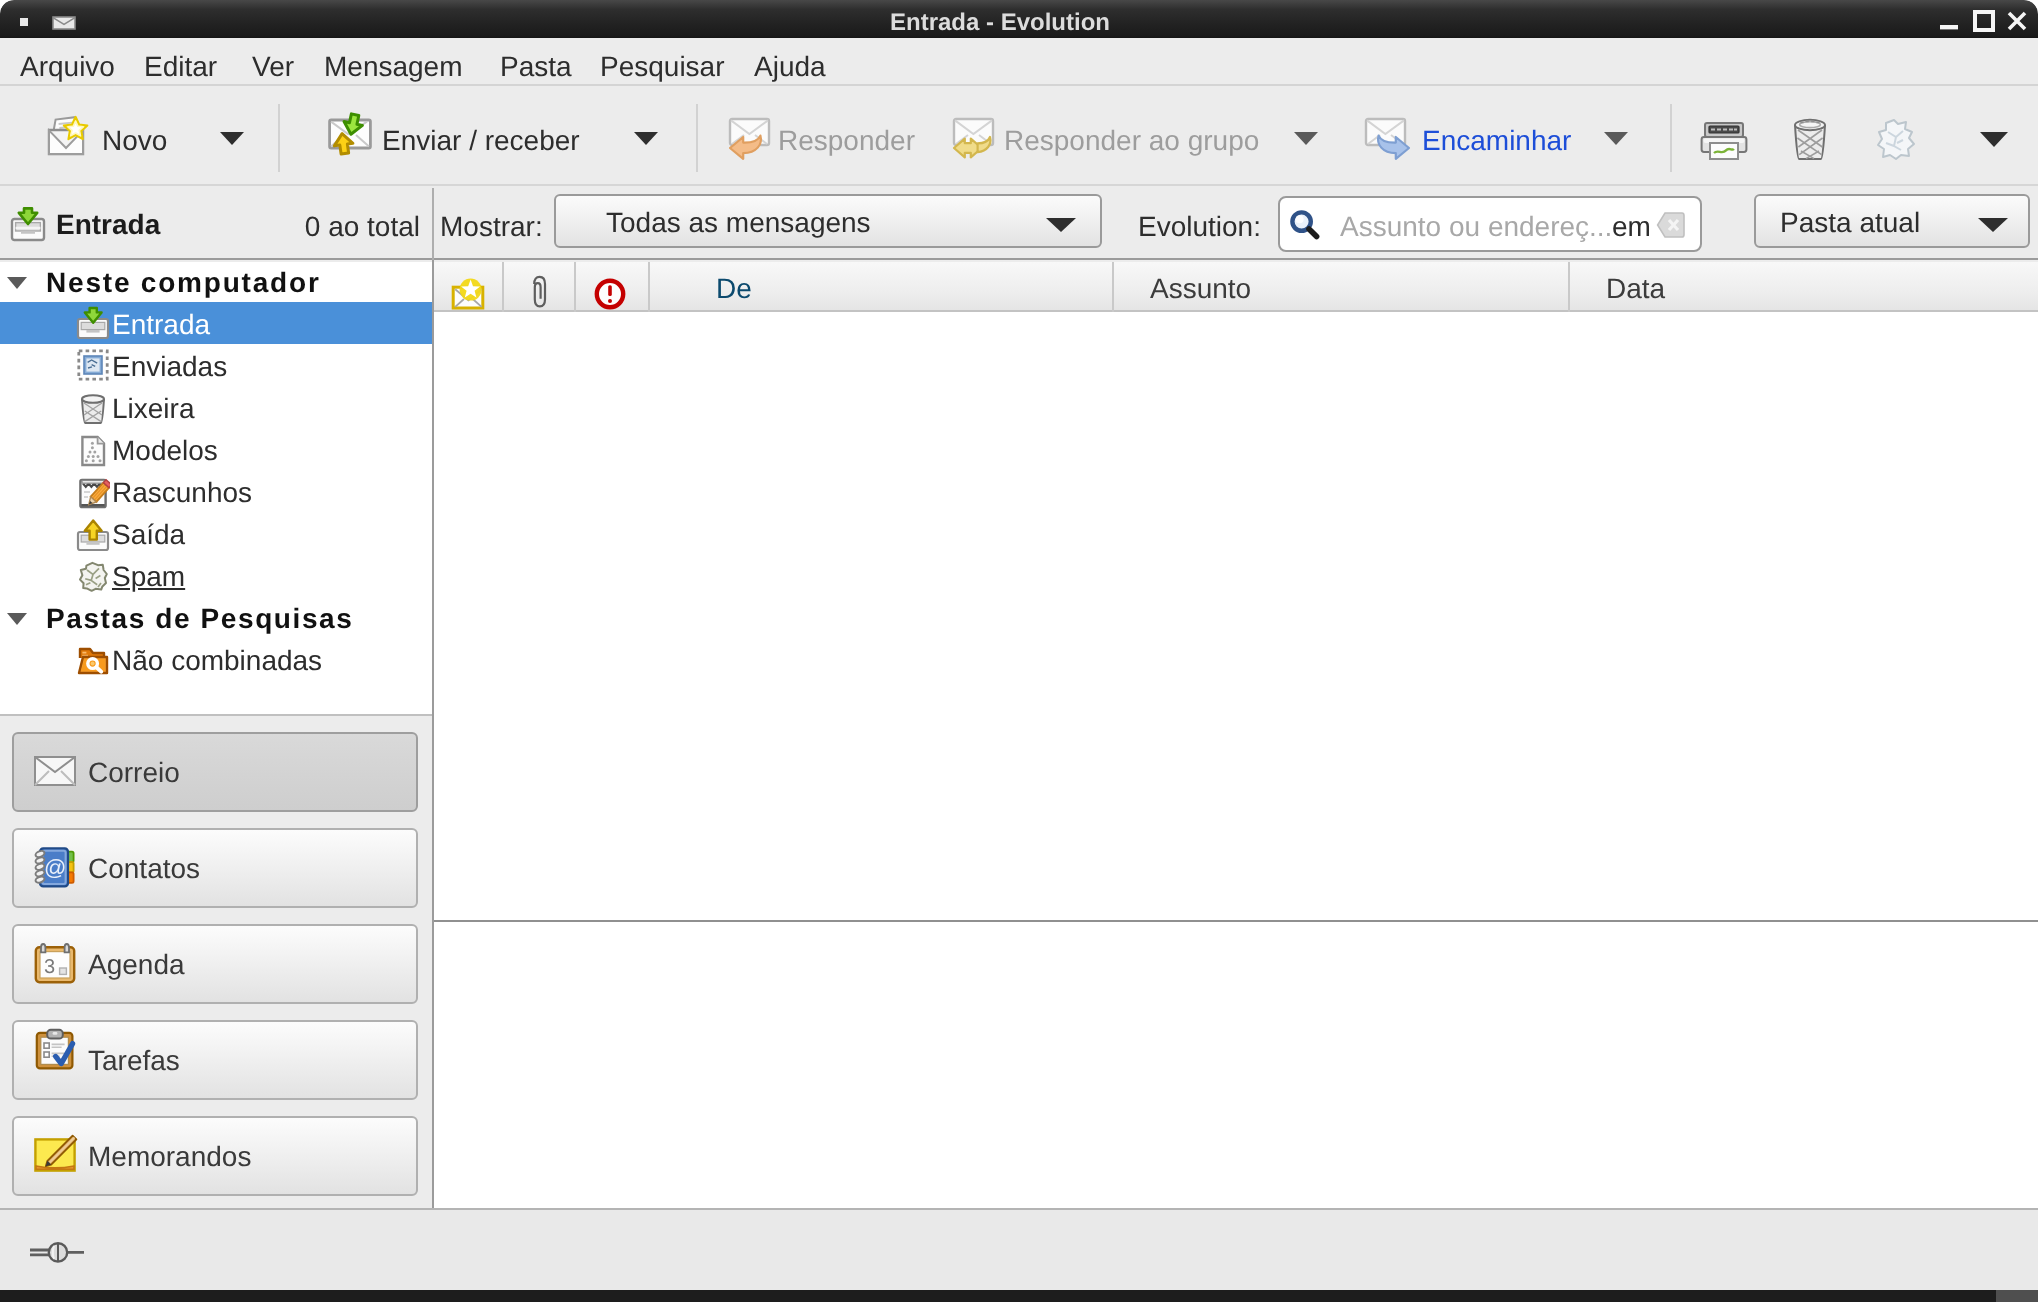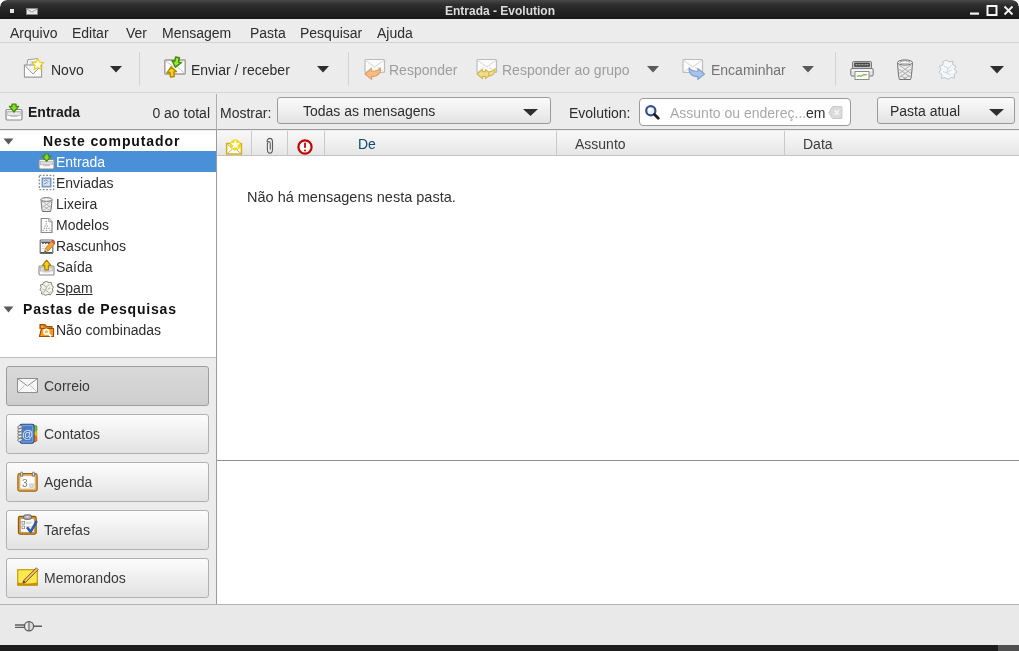--- a/index.html
+++ b/index.html
@@ -82,21 +82,21 @@
   </svg>
   <div class="txt" style="left:502px;top:62px;color:#9d9d9d;">Responder ao grupo</div>
   <svg class="abs" style="left:647px;top:66px" width="12" height="7">
       <polygon points="0,0 12,0 6,6.5" fill="#5a5a5a"></polygon>
     </svg>
   <svg class="abs" style="left:682px;top:57px" width="24" height="24" viewBox="0 0 24 24">
     <rect x="1" y="2.5" width="19.5" height="13" rx="1" fill="#fbfbfb" stroke="#bcbcbc" stroke-width="1.2"></rect>
     <path d="M1.5,3.2 L10.7,10 L20,3.2 M2,15 L8,10.5 M19.5,15 L13.5,10.5" fill="none" stroke="#d4d4d4" stroke-width="1"></path>
     <path d="M22.5,17 L15.9,11.5 L15.9,14.3 C11.5,14.4 8.5,13.8 7.3,10.8 C6.1,15.2 9.2,19.5 15.9,19.6 L15.9,22.4 Z" fill="#a8c2ea" stroke="#7e9fd2" stroke-width="1.1" stroke-linejoin="round"></path>
   </svg>
-  <div class="txt" style="left:711px;top:62px;color:#737373;">Encaminhar</div>
+  <div class="txt" style="left:711px;top:62px;color:#1d4ed8;">Encaminhar</div>
   <svg class="abs" style="left:802px;top:66px" width="12" height="7">
       <polygon points="0,0 12,0 6,6.5" fill="#5a5a5a"></polygon>
     </svg>
   <div class="abs" style="left:835px;top:52px;width:1px;height:34px;background:#d2d2d2;"></div>
   <svg class="abs" style="left:850px;top:60px" width="24" height="21" viewBox="0 0 24 21">
     <rect x="2.5" y="1.5" width="19" height="7" rx="1" fill="#c9c9c9" stroke="#767676" stroke-width="1"></rect>
     <rect x="4.5" y="3" width="15" height="3.5" rx="0.5" fill="#4a4a4a" stroke="#333" stroke-width="0.6"></rect>
     <path d="M5.5,4.7 h2 M8.5,4.7 h2 M11.5,4.7 h2 M14.5,4.7 h2 M17,4.7 h1.5" stroke="#bdbdbd" stroke-width="1"></path>
     <rect x="0.8" y="8.5" width="22.4" height="7.5" rx="1.2" fill="#e3e3e3" stroke="#767676" stroke-width="1"></rect>
     <rect x="1.8" y="9.3" width="20.4" height="2.2" rx="1" fill="#f5f5f5"></rect>
@@ -158,21 +158,21 @@
   <svg class="abs" style="left:989px;top:109px" width="15" height="8">
       <polygon points="0,0 15,0 7.5,7" fill="#2e2e2e"></polygon>
     </svg>
 
   <div class="abs" id="sidebar" style="left:0;top:131px;width:216px;height:226px;background:#ffffff;"></div>
   <div class="abs" style="left:216px;top:130px;width:1px;height:474px;background:#9b9b9b;"></div>
 
   <svg class="abs" style="left:3px;top:138px" width="11" height="7">
       <polygon points="0.5,0.5 10.5,0.5 5.5,6.5" fill="#5a5a5a"></polygon>
     </svg>
-  <div class="txt" style="left:23px;top:133px;font-weight:bold;color:#111;letter-spacing:0.9px;margin-left:20px;">Neste computador</div>
+  <div class="txt" style="left:23px;top:133px;font-weight:bold;color:#111;letter-spacing:0.9px;">Neste computador</div>
   <div class="abs" style="left:0;top:151px;width:216px;height:21px;background:#4a90d9;"></div>
   <svg class="abs" style="left:38px;top:153px" width="17" height="17" viewBox="0 0 17 17">
     <rect x="1" y="6.5" width="15" height="9.5" rx="1" fill="#fbfbfb" stroke="#8a8a8a" stroke-width="1.1"></rect>
     <rect x="2.6" y="8.2" width="11.8" height="3.6" fill="#dcdcdc" stroke="#a8a8a8" stroke-width="0.6"></rect>
     <path d="M5.2,12 h6.6 v1.3 h-6.6 Z" fill="#c4c4c4"></path>
     <path d="M6.8,1 L10.4,1 L10.4,3.2 L12.8,3.2 L8.6,8.4 L4.4,3.2 L6.8,3.2 Z" fill="#8ed63a" stroke="#3f8e00" stroke-width="1.2" stroke-linejoin="round"></path>
   </svg>
   <div class="txt" style="left:56px;top:154px;color:#ffffff;">Entrada</div>
   <svg class="abs" style="left:38px;top:174px" width="17" height="17" viewBox="0 0 17 17">
     <rect x="1.4" y="1.4" width="14.2" height="14.2" fill="#ffffff" stroke="#8a8a8a" stroke-width="1.4" stroke-dasharray="1.8 1.6"></rect>
@@ -329,21 +329,20 @@
     <path d="M3.1,5 C3.1,2.6 4.1,1.4 5.8,1.4 C7.5,1.4 8.5,2.6 8.5,5 L8.5,12.6 C8.5,14.9 7.6,16.2 5.9,16.2 C4.2,16.2 3.4,14.9 3.4,12.6 L3.4,6.6 C3.4,5.3 4,4.6 4.9,4.6 C5.8,4.6 6.3,5.3 6.3,6.6 L6.3,12.4" fill="none" stroke="#5e5e5e" stroke-width="1.1"></path>
   </svg>
   <svg class="abs" style="left:297px;top:139px" width="16" height="16" viewBox="0 0 16 16">
     <circle cx="8" cy="8" r="6.6" fill="#fdfdfd" stroke="#c40000" stroke-width="2.2"></circle>
     <rect x="7.1" y="3.6" width="1.8" height="5.4" rx="0.8" fill="#c40000"></rect>
     <circle cx="8" cy="11.5" r="1" fill="#c40000"></circle>
   </svg>
   <div class="txt" style="left:358px;top:136px;color:#0c4a6e;">De</div>
   <div class="txt" style="left:575px;top:136px;color:#3c3c3c;">Assunto</div>
   <div class="txt" style="left:803px;top:136px;color:#3c3c3c;">Data</div>
-  <div class="txt" style="left:247px;top:189px;color:#303030;font-size:14.5px;">Não há mensagens nesta pasta.</div>
 
   <div class="abs" style="left:217px;top:460px;width:802px;height:1px;background:#909090;"></div>
   <div class="abs" id="preview" style="left:217px;top:461px;width:802px;height:143px;background:#ffffff;"></div>
 
   <div class="abs" id="statusbar" style="left:0;top:604px;width:1019px;height:41px;background:#e9e9e9;border-top:1px solid #b4b4b4;"></div>
   <svg class="abs" style="left:15px;top:620px" width="28" height="13" viewBox="0 0 28 13">
     <path d="M0,5 h10 M0,7.4 h10 M18,6.2 h9" stroke="#5f5f5f" stroke-width="1.4"></path>
     <circle cx="14" cy="6.2" r="4.6" fill="#dcdcdc" stroke="#5a5a5a" stroke-width="1.2"></circle>
     <path d="M14,1.6 L14,10.8" stroke="#5a5a5a" stroke-width="1"></path>
     <path d="M12.2,3 C11.2,3.8 11.2,8.6 12.2,9.4" fill="none" stroke="#f2f2f2" stroke-width="1"></path>

